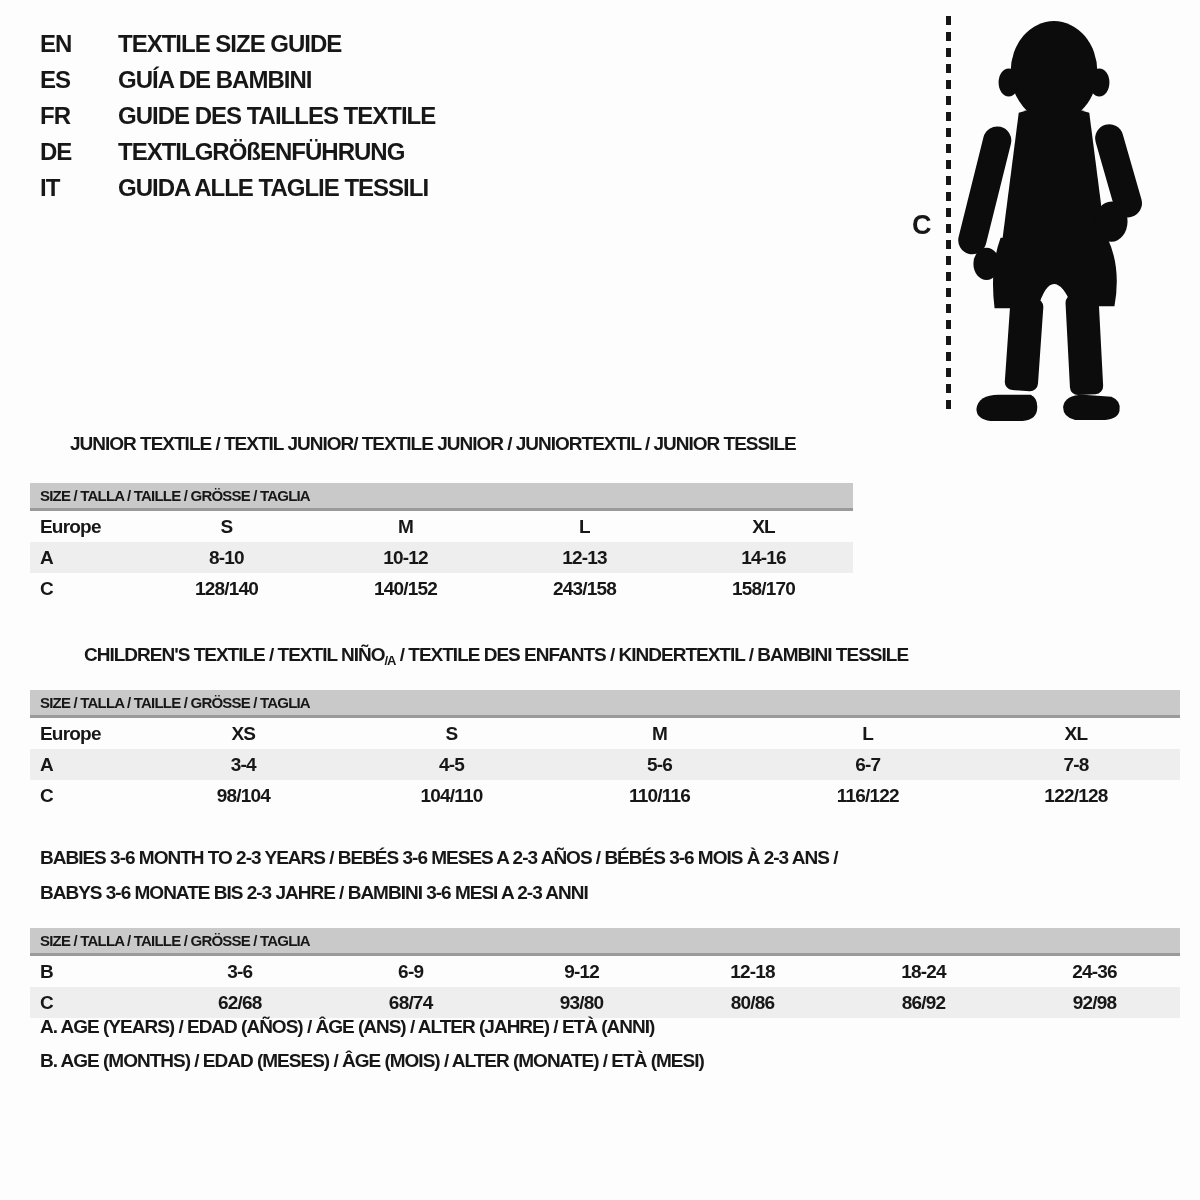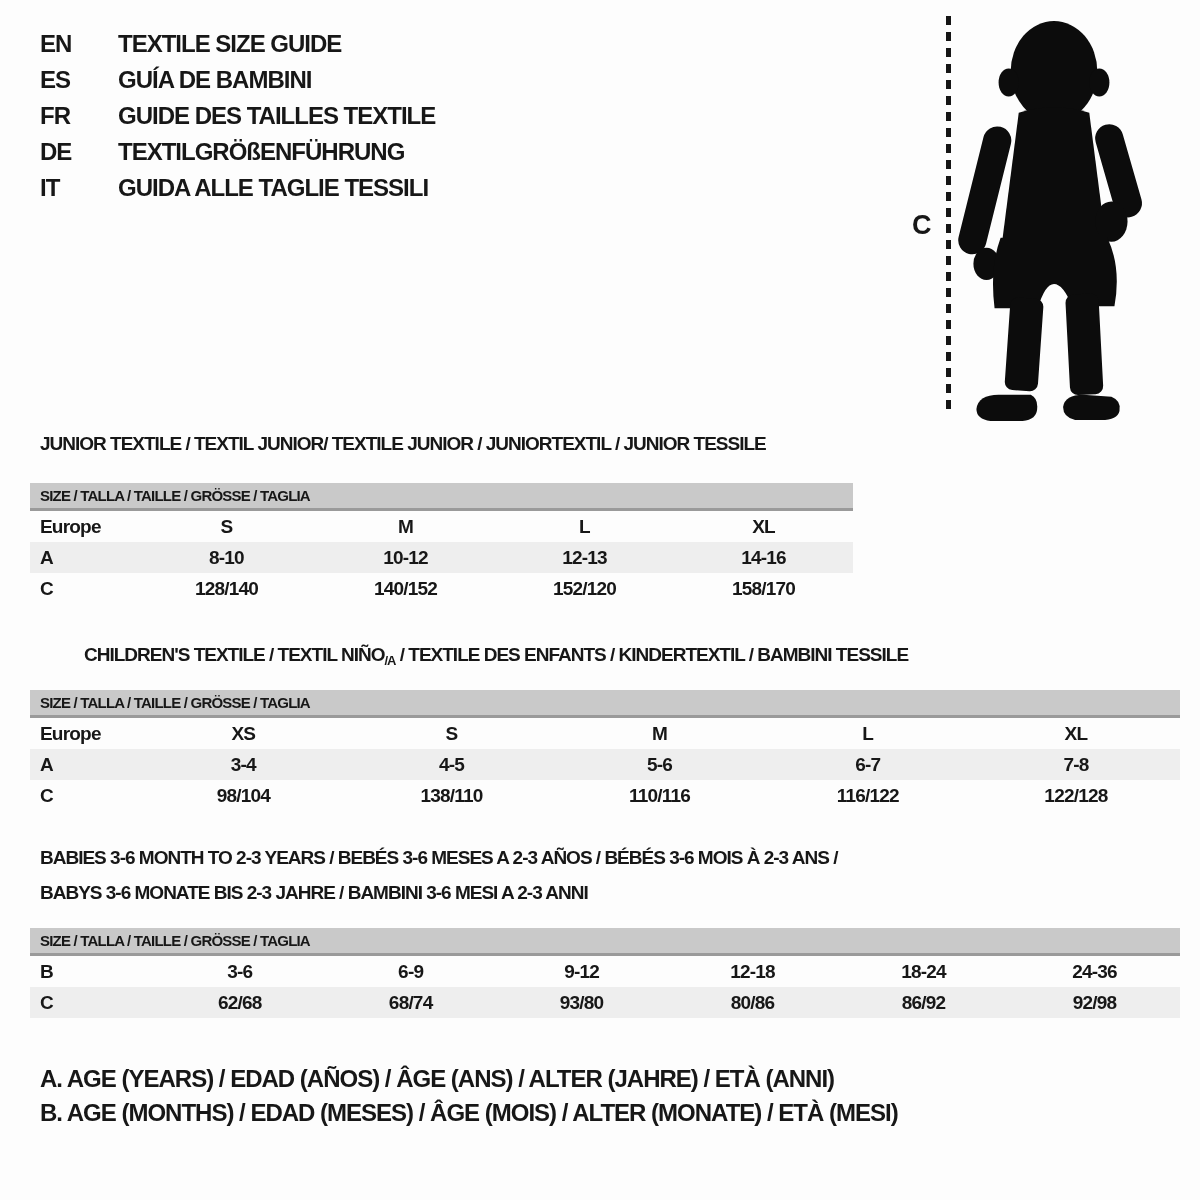--- a/index.html
+++ b/index.html
@@ -18,21 +18,21 @@
   
   .c-label { position:absolute; left:912px; top:210px; font-size:27px; letter-spacing:-1px; }
   .dash-line {
     position:absolute; left:946px; top:16px; width:5px; height:400px;
     background:repeating-linear-gradient(to bottom, #151515 0 9px, transparent 9px 16px);
   }
   .silhouette { position:absolute; left:958px; top:14px; }
 
   
   .sec-heading { position:absolute; left:40px; font-size:19px; letter-spacing:-1px; white-space:nowrap; }
-  .h-junior   { top:433px; }
+  .h-junior   { top:433px;margin-left:30px; }
   .h-children { top:644px;margin-left:44px; }
   .h-babies   { top:840px; line-height:35px; }
   .sub-size { font-size:13px; vertical-align:-4px; }
 
   
   .tbl { position:absolute; left:30px; }
   .tbl-junior   { top:483px; width:823px; }
   .tbl-children { top:690px; width:1150px; }
   .tbl-babies   { top:928px; width:1150px; }
   .size-bar {
@@ -45,21 +45,21 @@
     height:31px; padding:0; text-align:center;
     font-size:19px; font-weight:bold; letter-spacing:-0.8px;
   }
   td.lbl { text-align:left; padding-left:10px; }
   tr.alt { background:#eeeeee; }
   col.c-lbl-j { width:13%;  }
   col.c-lbl-c { width:9.5%; }
   col.c-lbl-b { width:10.8%;}
 
   
-  .notes { position:absolute; left:40px; top:1062px; font-size:24px; line-height:34px; letter-spacing:-1px; }
+  .notes { position:absolute; left:40px; top:1010px; font-size:19px; line-height:34px; letter-spacing:-1px; }
 </style>
 </head>
 <body>
 
 <div class="canvas">
 
   <div class="langs">
     <div class="lang-row">
       <span class="lang-code">EN</span>
       <span class="lang-title">TEXTILE SIZE GUIDE</span>
@@ -125,21 +125,21 @@
         <td class="lbl">A</td>
         <td>8-10</td>
         <td>10-12</td>
         <td>12-13</td>
         <td>14-16</td>
       </tr>
       <tr>
         <td class="lbl">C</td>
         <td>128/140</td>
         <td>140/152</td>
-        <td>152/120</td>
+        <td>243/158</td>
         <td>158/170</td>
       </tr>
       </tbody>
     </table>
   </div>
 
   <div class="sec-heading h-children"><span>CHILDREN'S TEXTILE / TEXTIL NIÑO</span><span class="sub-size">/A</span><span> / TEXTILE DES ENFANTS / KINDERTEXTIL / BAMBINI TESSILE</span></div>
   <div class="tbl tbl-children">
     <div class="size-bar">SIZE / TALLA / TAILLE / GRÖSSE / TAGLIA</div>
     <table>
@@ -164,21 +164,21 @@
         <td class="lbl">A</td>
         <td>3-4</td>
         <td>4-5</td>
         <td>5-6</td>
         <td>6-7</td>
         <td>7-8</td>
       </tr>
       <tr>
         <td class="lbl">C</td>
         <td>98/104</td>
-        <td>138/110</td>
+        <td>104/110</td>
         <td>110/116</td>
         <td>116/122</td>
         <td>122/128</td>
       </tr>
       </tbody>
     </table>
   </div>
 
   <div class="sec-heading h-babies">
     <div>BABIES 3-6 MONTH TO 2-3 YEARS / BEBÉS 3-6 MESES A 2-3 AÑOS / BÉBÉS 3-6 MOIS À 2-3 ANS /</div>

